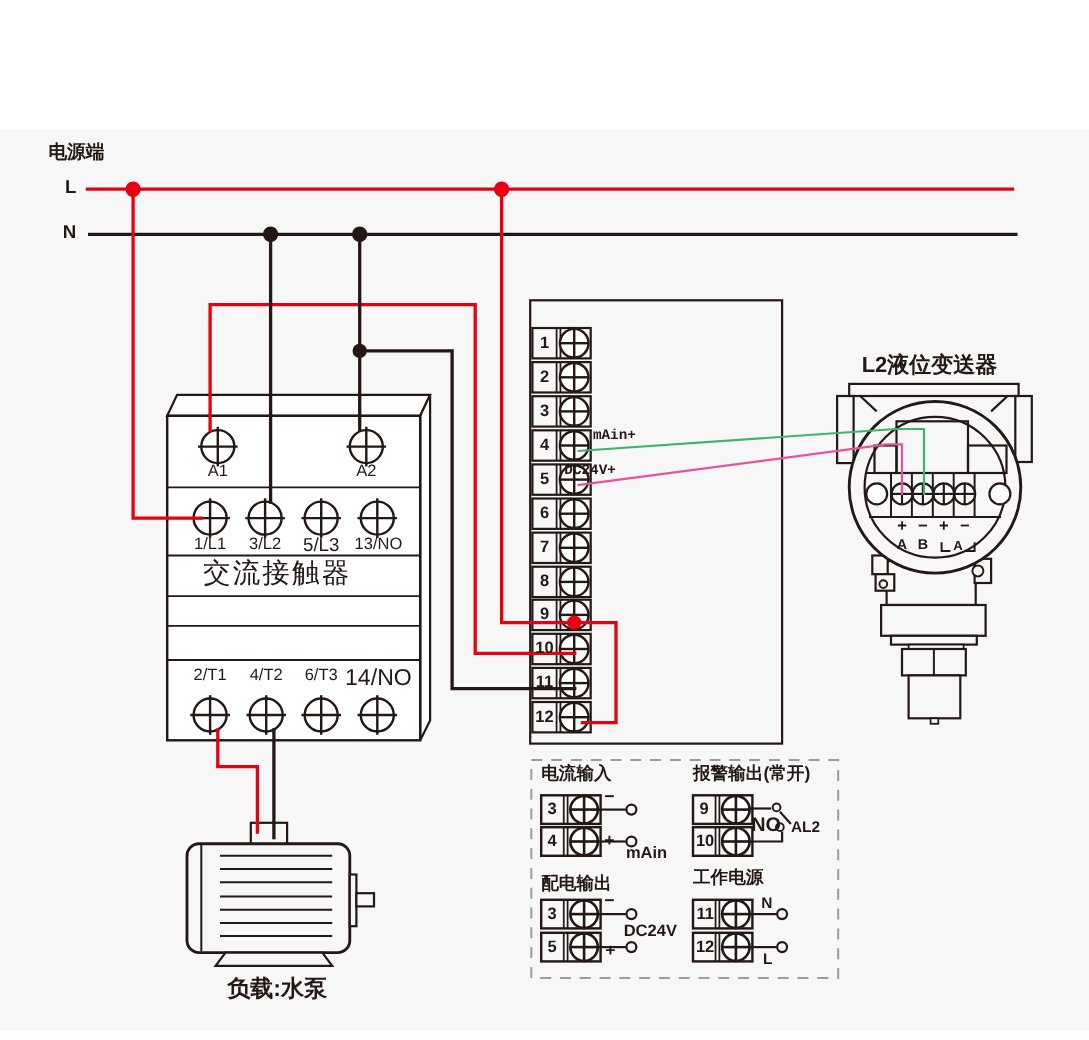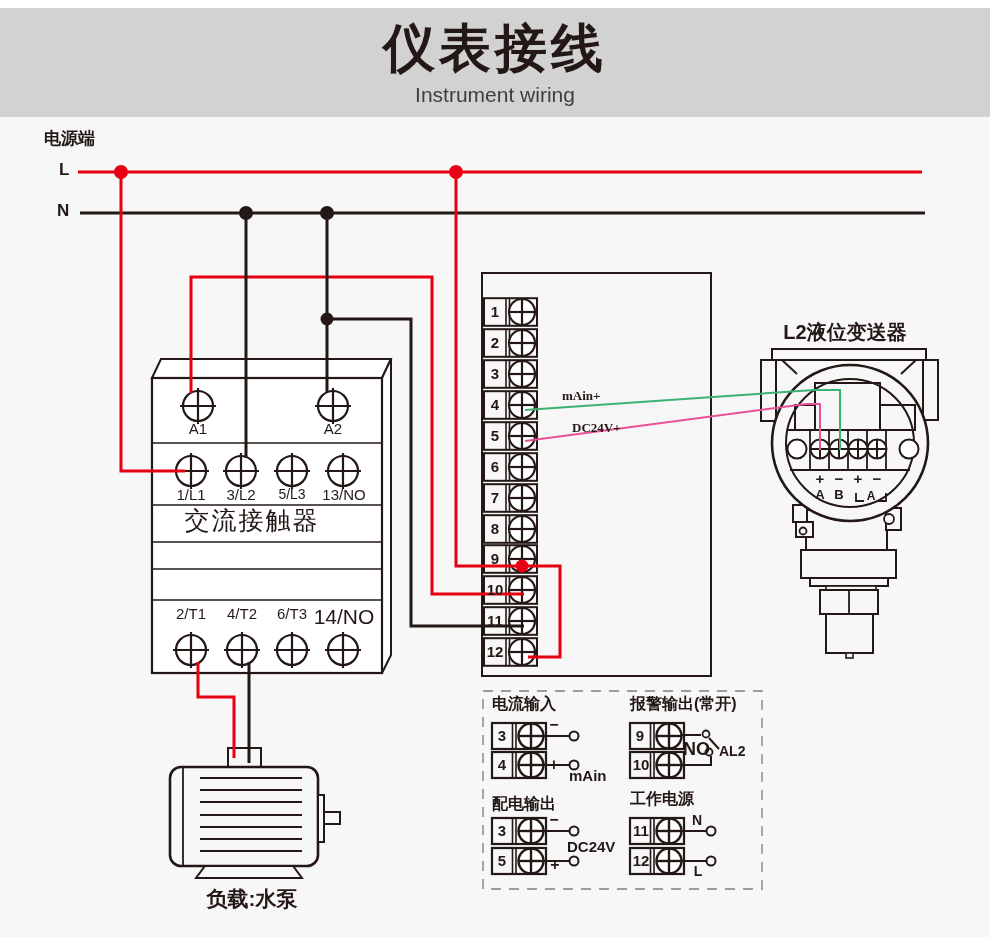--- a/index.html
+++ b/index.html
@@ -10,33 +10,29 @@
   body{width:990px;height:945px;position:relative;background:#ffffff;
        font-family:"Liberation Sans", sans-serif;color:var(--ink);overflow:hidden;}
   #stage{position:absolute;left:0;top:0;width:990px;height:945px;}
   .bgfill{position:absolute;left:0;top:117px;width:990px;height:820px;background:var(--bg);}
   .banner{position:absolute;left:0;top:8px;width:990px;height:109px;background:var(--banner);}
   svg{position:absolute;left:0;top:0;}
   .t{position:absolute;white-space:nowrap;color:var(--ink);line-height:1;}
   .c{transform:translateX(-50%);}
   .b{font-weight:bold;}
   .serif{font-family:"DejaVu Serif", serif;}
-  .mono{font-family:Liberation Serif, serif;margin-left:23px;}
+  .mono{font-family:Liberation Mono, monospace;}
   .title{font-size:52px;font-weight:bold;letter-spacing:4px;width:100%;text-align:center;}
   .subtitle{font-size:21px;color:#3f3f3f;width:100%;text-align:center;}
 </style>
 </head>
 <body>
 
 <div id="stage">
   <div class="bgfill"></div>
-  <div class="banner">
-    <div class="t title" style="left:0;top:14px;">仪表接线</div>
-    <div class="t subtitle" style="left:0;top:76px;">Instrument wiring</div>
-  </div>
 
   <svg width="990" height="945" viewBox="0 0 990 945">
     <defs>
       <g id="scr15">
           <circle r="15" fill="#fff" stroke="var(--ink)" stroke-width="2.2"></circle>
           <line x1="-18" y1="0" x2="18" y2="0" stroke="var(--ink)" stroke-width="2.2"></line>
           <line x1="0" y1="-18" x2="0" y2="18" stroke="var(--ink)" stroke-width="2.2"></line>
         </g>
       <g id="scr13">
           <circle r="13" fill="#fff" stroke="var(--ink)" stroke-width="2.2"></circle>
@@ -252,21 +248,21 @@
   </svg>
 
   <div class="t b" style="left:44px;top:130px;font-size:17px;">电源端</div>
   <div class="t b" style="left:59px;top:161px;font-size:17px;">L</div>
   <div class="t b" style="left:57px;top:202px;font-size:17px;">N</div>
 
   <div class="t c" style="left:198px;top:421px;font-size:15px;">A1</div>
   <div class="t c" style="left:333px;top:421px;font-size:15px;">A2</div>
   <div class="t c" style="left:191px;top:487px;font-size:15px;text-align:right;">1/L1</div>
   <div class="t c" style="left:241px;top:487px;font-size:15px;">3/L2</div>
-  <div class="t c" style="left:292px;top:487px;font-size:14px;">5/L3</div>
+  <div class="t c" style="left:292px;top:487px;font-size:17px;">5/L3</div>
   <div class="t c" style="left:344px;top:487px;font-size:15px;">13/NO</div>
   <div class="t c serif" style="left:252px;top:508px;font-size:25px;letter-spacing:2px;">交流接触器</div>
   <div class="t c" style="left:191px;top:606px;font-size:15px;">2/T1</div>
   <div class="t c" style="left:242px;top:606px;font-size:15px;">4/T2</div>
   <div class="t c" style="left:292px;top:606px;font-size:15px;">6/T3</div>
   <div class="t c" style="left:344px;top:606px;font-size:21px;">14/NO</div>
 
   <div class="t c b" style="left:252px;top:888px;font-size:21px;">负载:水泵</div>
 
   <div class="t c b" style="left:495px;top:304px;font-size:15px;">1</div>
@@ -275,21 +271,21 @@
   <div class="t c b" style="left:495px;top:397px;font-size:15px;">4</div>
   <div class="t c b" style="left:495px;top:428px;font-size:15px;">5</div>
   <div class="t c b" style="left:495px;top:459px;font-size:15px;">6</div>
   <div class="t c b" style="left:495px;top:490px;font-size:15px;">7</div>
   <div class="t c b" style="left:495px;top:521px;font-size:15px;">8</div>
   <div class="t c b" style="left:495px;top:551px;font-size:15px;">9</div>
   <div class="t c b" style="left:495px;top:582px;font-size:15px;">10</div>
   <div class="t c b" style="left:495px;top:613px;font-size:15px;">11</div>
   <div class="t c b" style="left:495px;top:644px;font-size:15px;">12</div>
   <div class="t b mono" style="left:539px;top:389px;font-size:13px;">mAin+</div>
-  <div class="t b mono" style="left:549px;top:421px;font-size:13px;">DC24V+</div>
+  <div class="t b mono" style="left:513px;top:421px;font-size:13px;">DC24V+</div>
 
   <div class="t c b" style="left:845px;top:322px;font-size:20px;">L2液位变送器</div>
   <div class="t c b" style="left:820px;top:471px;font-size:15px;">+</div>
   <div class="t c b" style="left:839px;top:471px;font-size:15px;">−</div>
   <div class="t c b" style="left:858px;top:471px;font-size:15px;">+</div>
   <div class="t c b" style="left:877px;top:471px;font-size:15px;">−</div>
   <div class="t c b" style="left:820px;top:488px;font-size:13px;">A</div>
   <div class="t c b" style="left:839px;top:488px;font-size:13px;">B</div>
   <div class="t c b" style="left:871px;top:490px;font-size:12px;">A</div>
 

